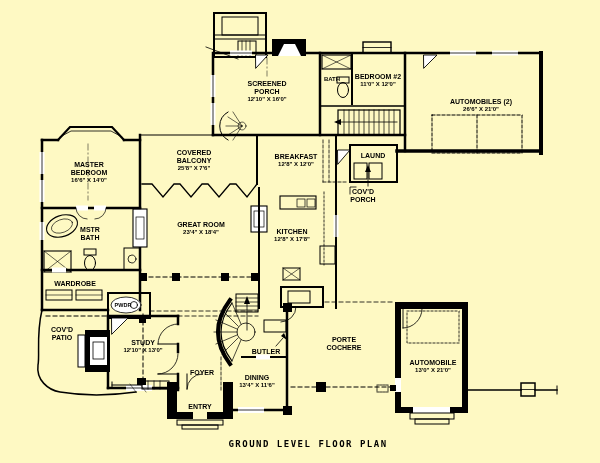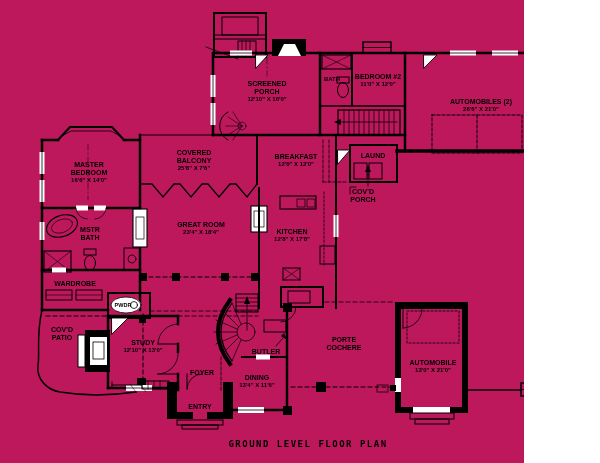--- a/index.html
+++ b/index.html
@@ -1,17 +1,17 @@
 <!DOCTYPE html>
 <html><head>
 <meta charset="utf-8">
 <style>
   html,body{margin:0;padding:0;background:#ffffff;}
   .plan{
-    position:relative;width:524px;height:463px;background:#be185d;
+    position:relative;width:600px;height:463px;background:#fef9c3;
     font-family:"Liberation Sans",sans-serif;overflow:hidden;
   }
   .plan svg{position:absolute;left:0;top:0;}
   .rl{
     position:absolute;transform:translate(-50%,-50%);
     text-align:center;color:#000;font-weight:bold;font-size:7px;
     line-height:1.12;letter-spacing:0;white-space:normal;
   }
   .rl .nm{font-size:7px;font-weight:bold;}
   .rl .dims{font-size:6px;font-weight:bold;}

